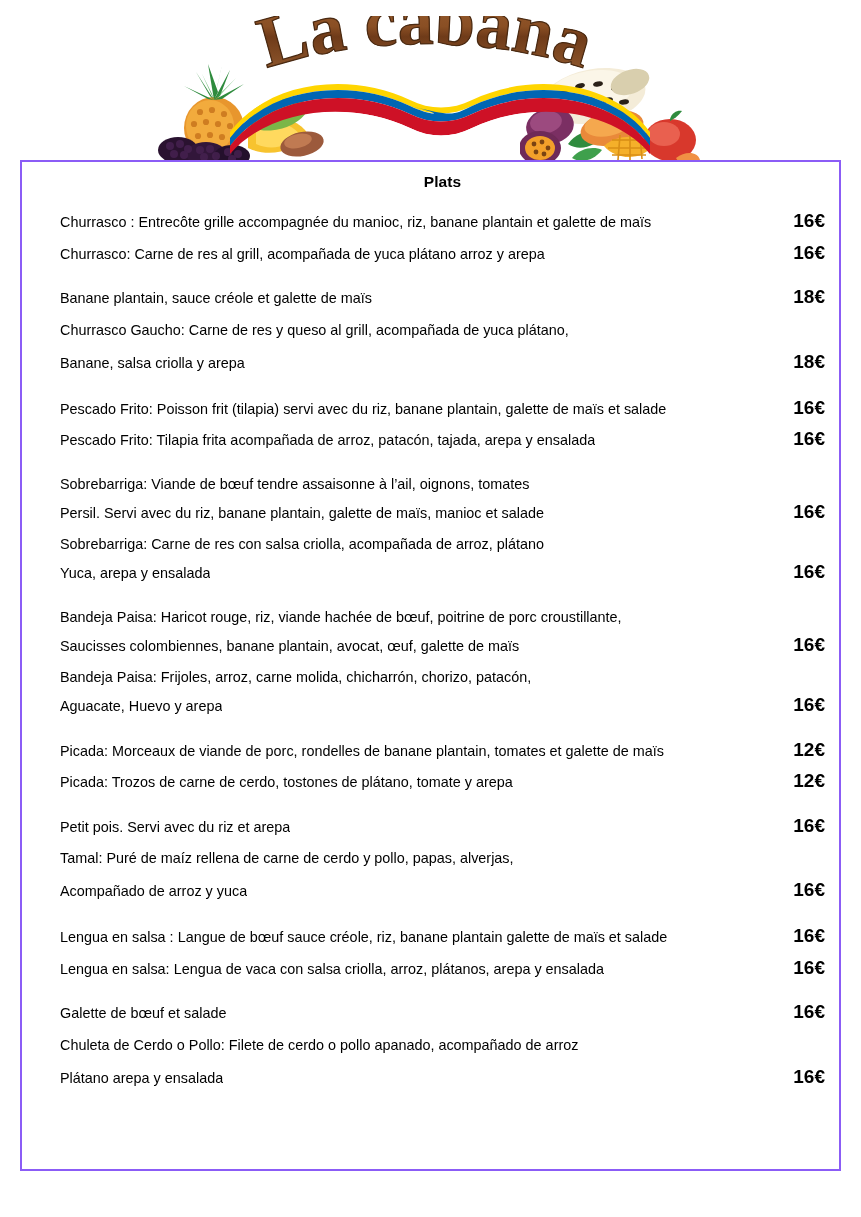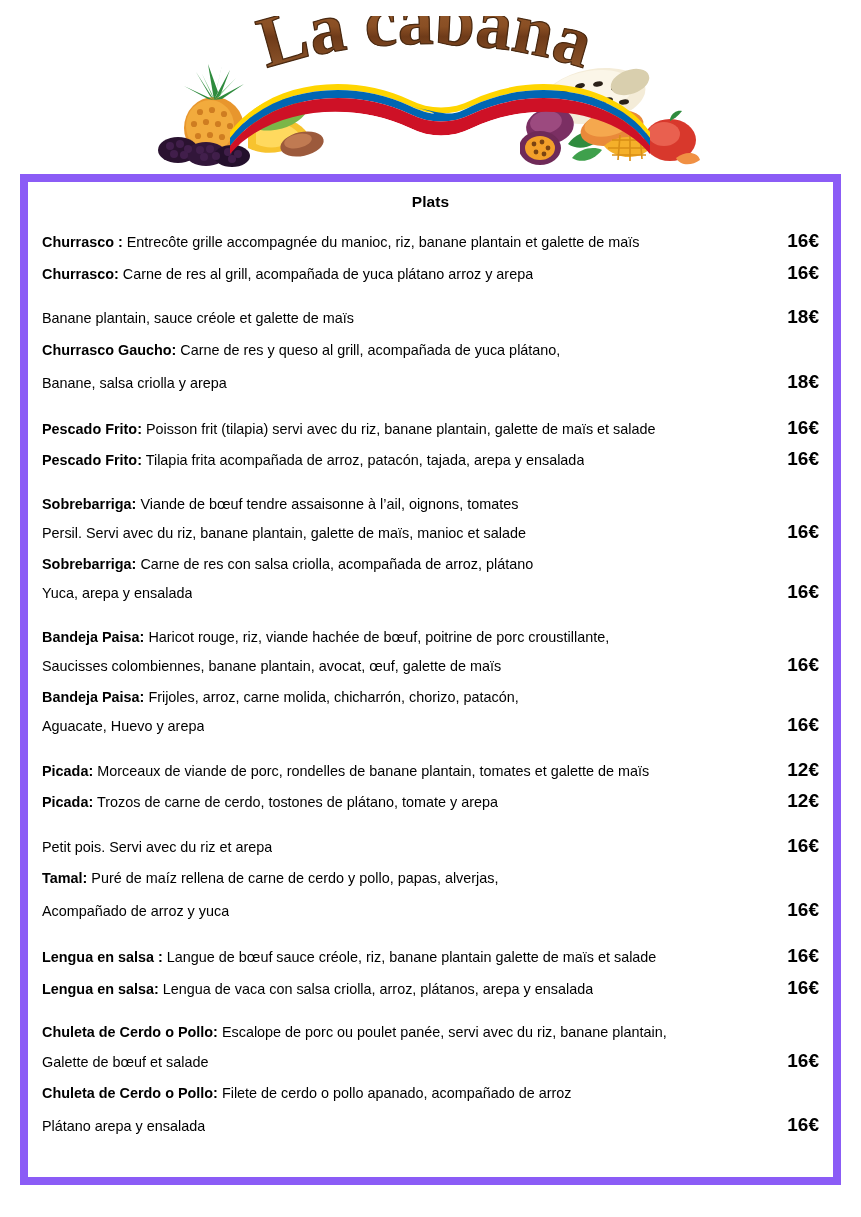--- a/index.html
+++ b/index.html
@@ -64,26 +64,27 @@
     top: 62px;
     width: 180px;
     height: 106px;
   }
   .fruit-left svg, .fruit-right svg { display: block; }
 
   
   .menu-frame {
     position: absolute;
     left: 20px;
-    top: 174px;
+    top: 160px;
     width: 821px;
     height: 1011px;
-    border: 8px solid #8b5cf6;
+    border: 2px solid #8b5cf6;
     box-sizing: border-box;
     background: #ffffff;
+    padding-left: 24px;
   }
   .menu-inner {
     padding: 6px 14px 0 14px;
   }
 
   .section-title {
     text-align: center;
     font-weight: bold;
     font-size: 15.5px;
     line-height: 22px;
@@ -118,21 +119,21 @@
   }
   .line-price {
     flex: 0 0 auto;
     font-weight: bold;
     font-size: 19px;
     padding-left: 14px;
     min-width: 34px;
     text-align: right;
   }
   .dish-name {
-    font-weight: bold;
+    font-weight: normal;
   }
   .dish-desc {
     font-weight: normal;
   }
 </style>
 </head>
 <body>
 
 <div class="logo-header">
   <div class="logo-stage">
@@ -447,24 +448,20 @@
         <div class="line">
           <span class="line-text"><span class="dish-name">Lengua en salsa:</span> <span class="dish-desc">Lengua de vaca con salsa criolla, arroz, plátanos, arepa y ensalada</span></span>
           <span class="line-price">16€</span>
         </div>
       </div>
     </div>
 
     <div class="dish-group">
       <div class="dish-block">
         <div class="line">
-          <span class="line-text"><span class="dish-name">Chuleta de Cerdo o Pollo:</span> <span class="dish-desc">Escalope de porc ou poulet panée, servi avec du riz, banane plantain,</span></span>
-          <span class="line-price"></span>
-        </div>
-        <div class="line">
           <span class="line-text">Galette de bœuf et salade</span>
           <span class="line-price">16€</span>
         </div>
       </div>
       <div class="dish-block">
         <div class="line roomy">
           <span class="line-text"><span class="dish-name">Chuleta de Cerdo o Pollo:</span> <span class="dish-desc">Filete de cerdo o pollo apanado, acompañado de arroz</span></span>
           <span class="line-price"></span>
         </div>
         <div class="line roomy">

